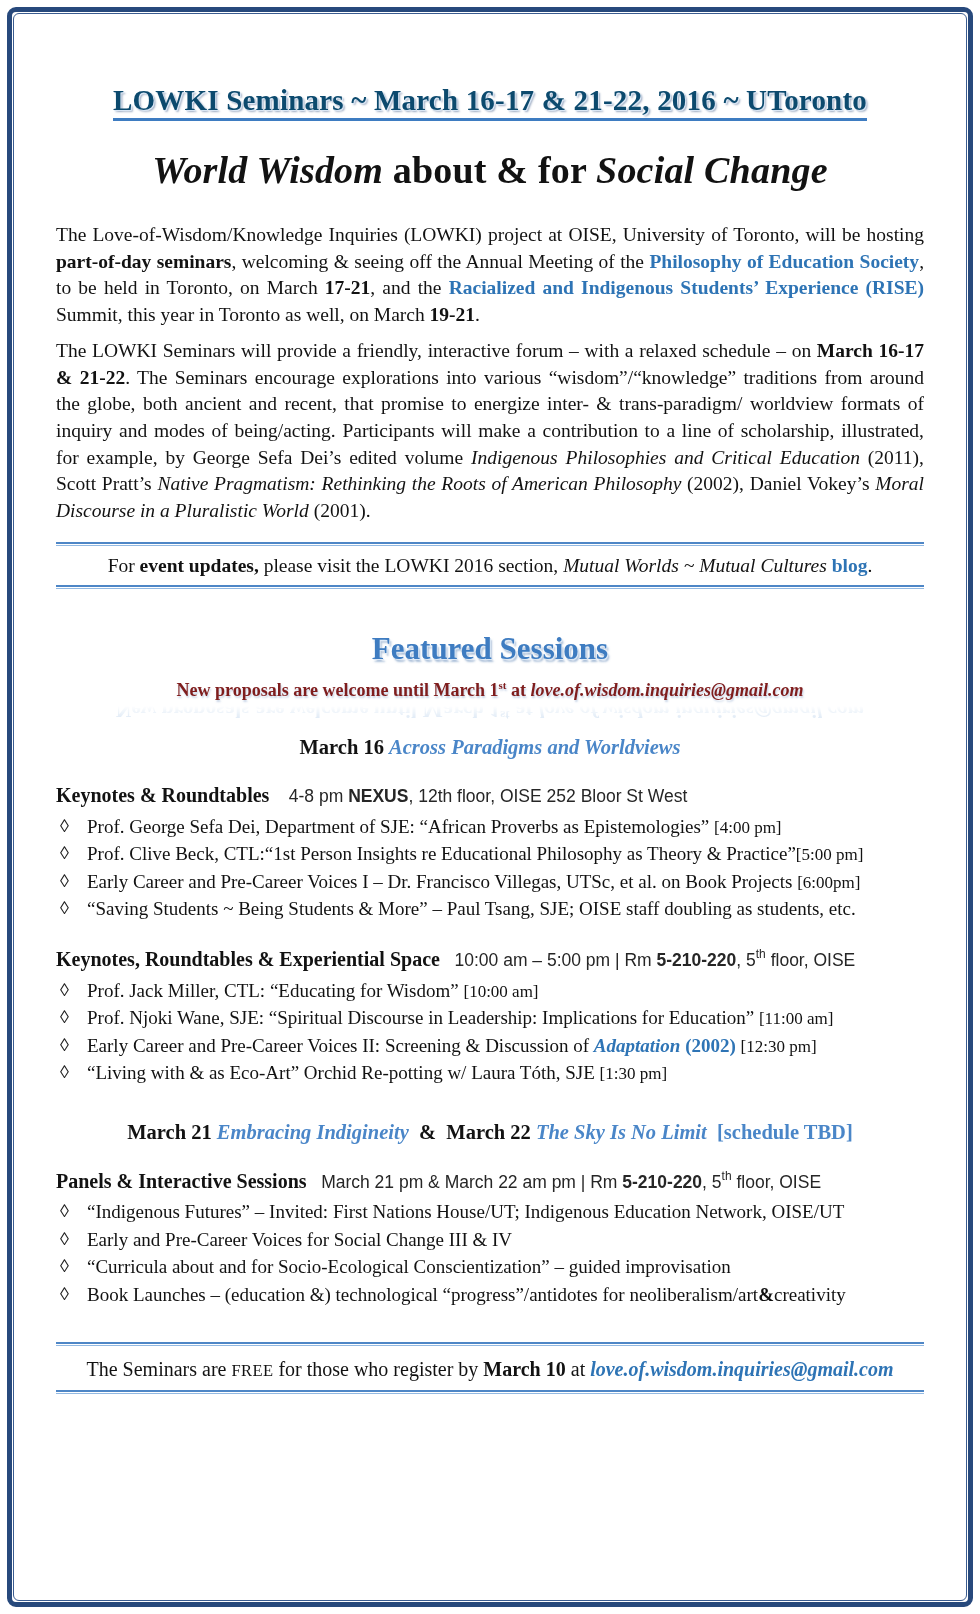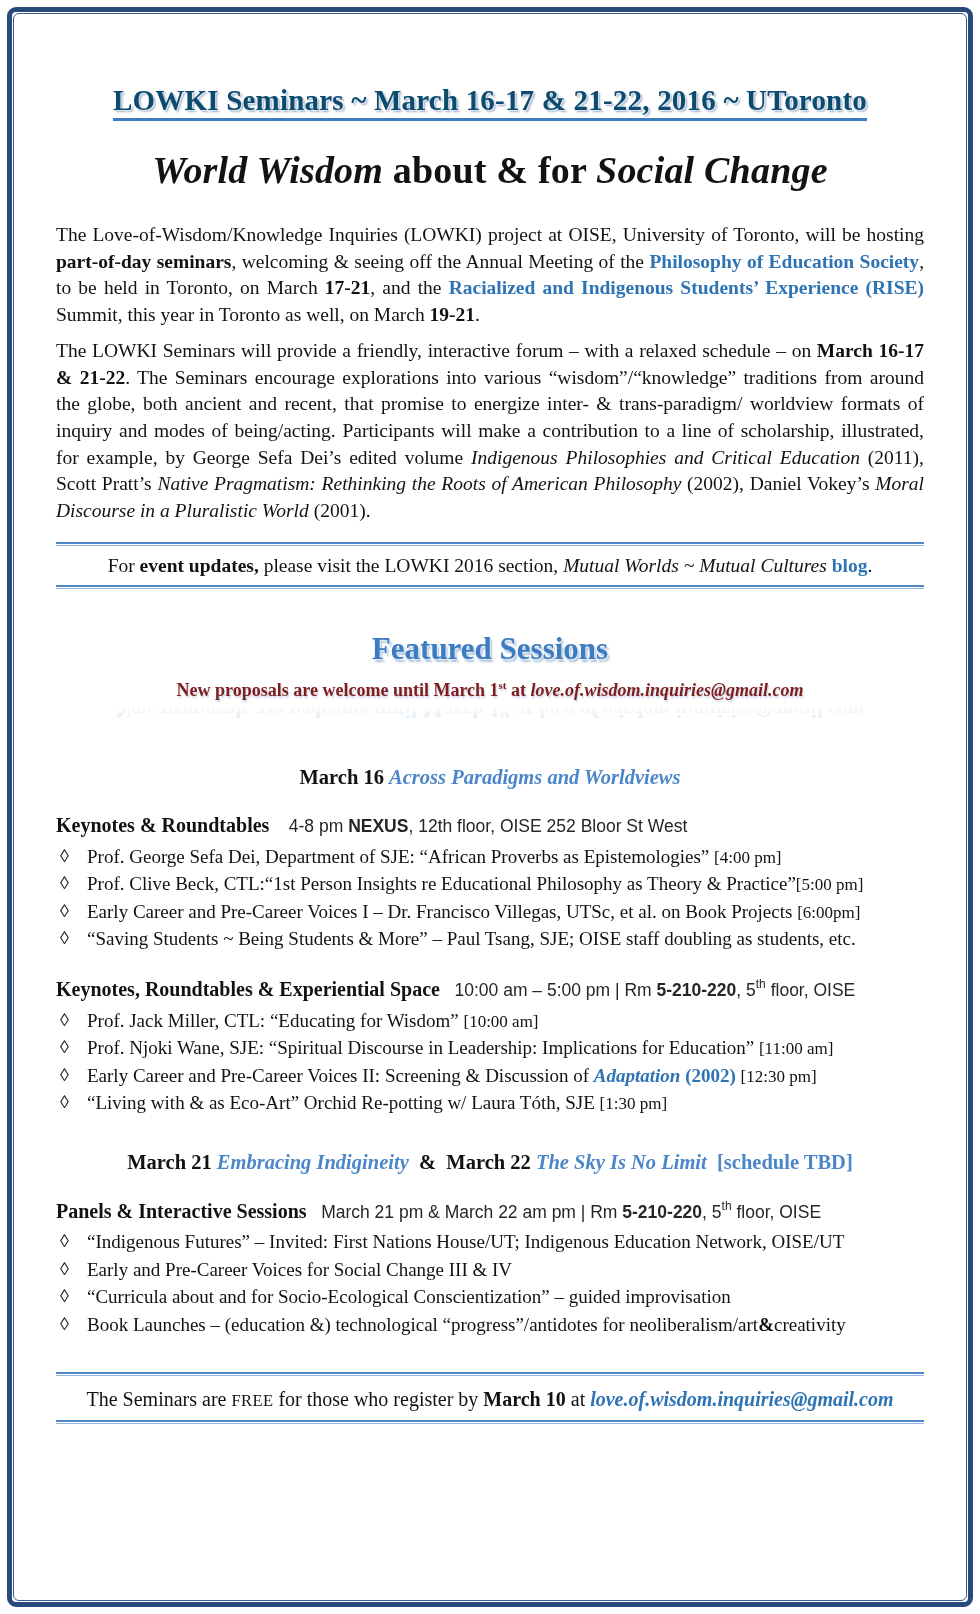--- a/index.html
+++ b/index.html
@@ -48,21 +48,21 @@
   .proposals-ghost {
     text-align:center; font-size:21.5px; font-weight:700; color:#4a86c8;
     height:20px; overflow:hidden; transform:scaleY(-1); opacity:.22; filter:blur(.7px);
     margin-top:1px; white-space:pre-wrap;
     -webkit-mask-image:linear-gradient(to bottom,#000 0%,transparent 80%);
             mask-image:linear-gradient(to bottom,#000 0%,transparent 80%);
   }
 
   .session { }
   .date-heading { text-align:center; font-size:20.5px; white-space:pre-wrap; }
-  .session-1 .date-heading { margin-top:44px; }
+  .session-1 .date-heading { margin-top:14px; }
   .session-2 .date-heading { margin-top:28px; }
   .session-3 .date-heading { margin-top:34px; }
   .session-head { margin-top:25px; font-size:20px; font-weight:400; white-space:pre-wrap; }
   .bullets { margin-top:7px; padding-left:4px; }
   .bullet { display:flex; font-size:19px; line-height:1.39; margin-top:1px; }
   .bullet .diamond { flex:0 0 20px; width:20px; margin-right:7px; font-size:18px; color:#222; }
   .bullet .bullet-text { flex:1 1 auto; }
 
   .footer-note { text-align:center; font-size:20px; margin-top:12px; }
 

